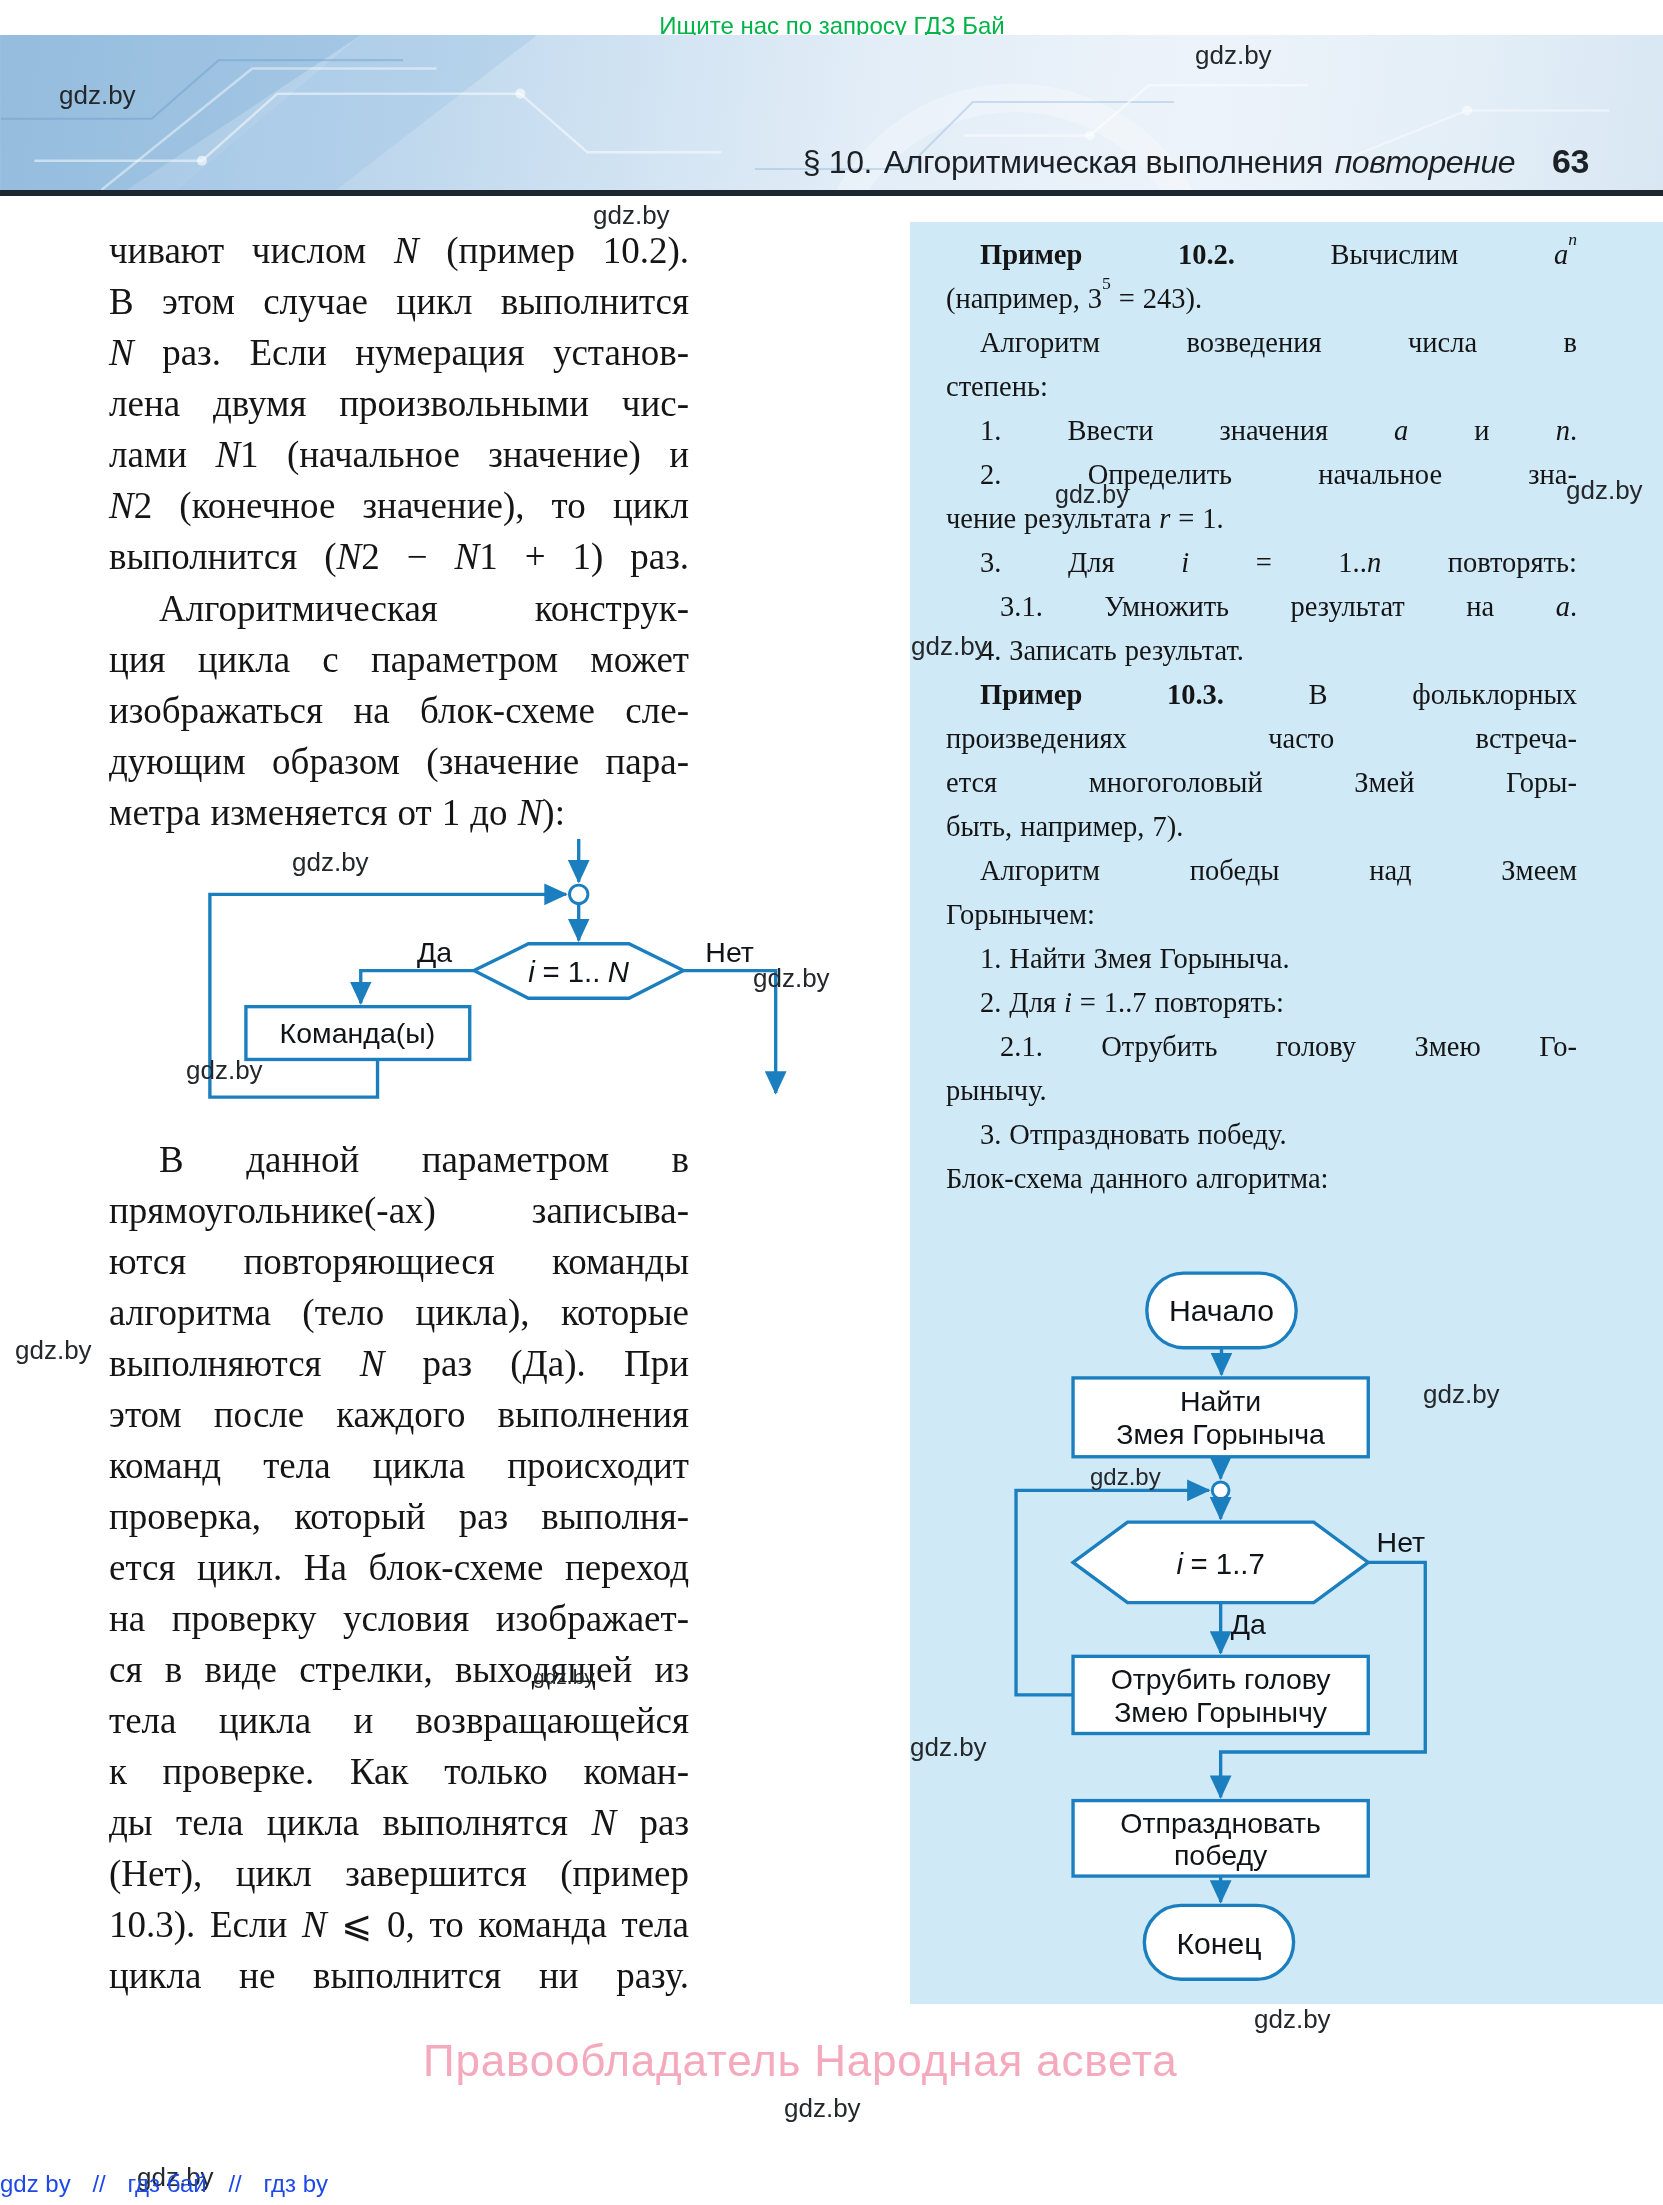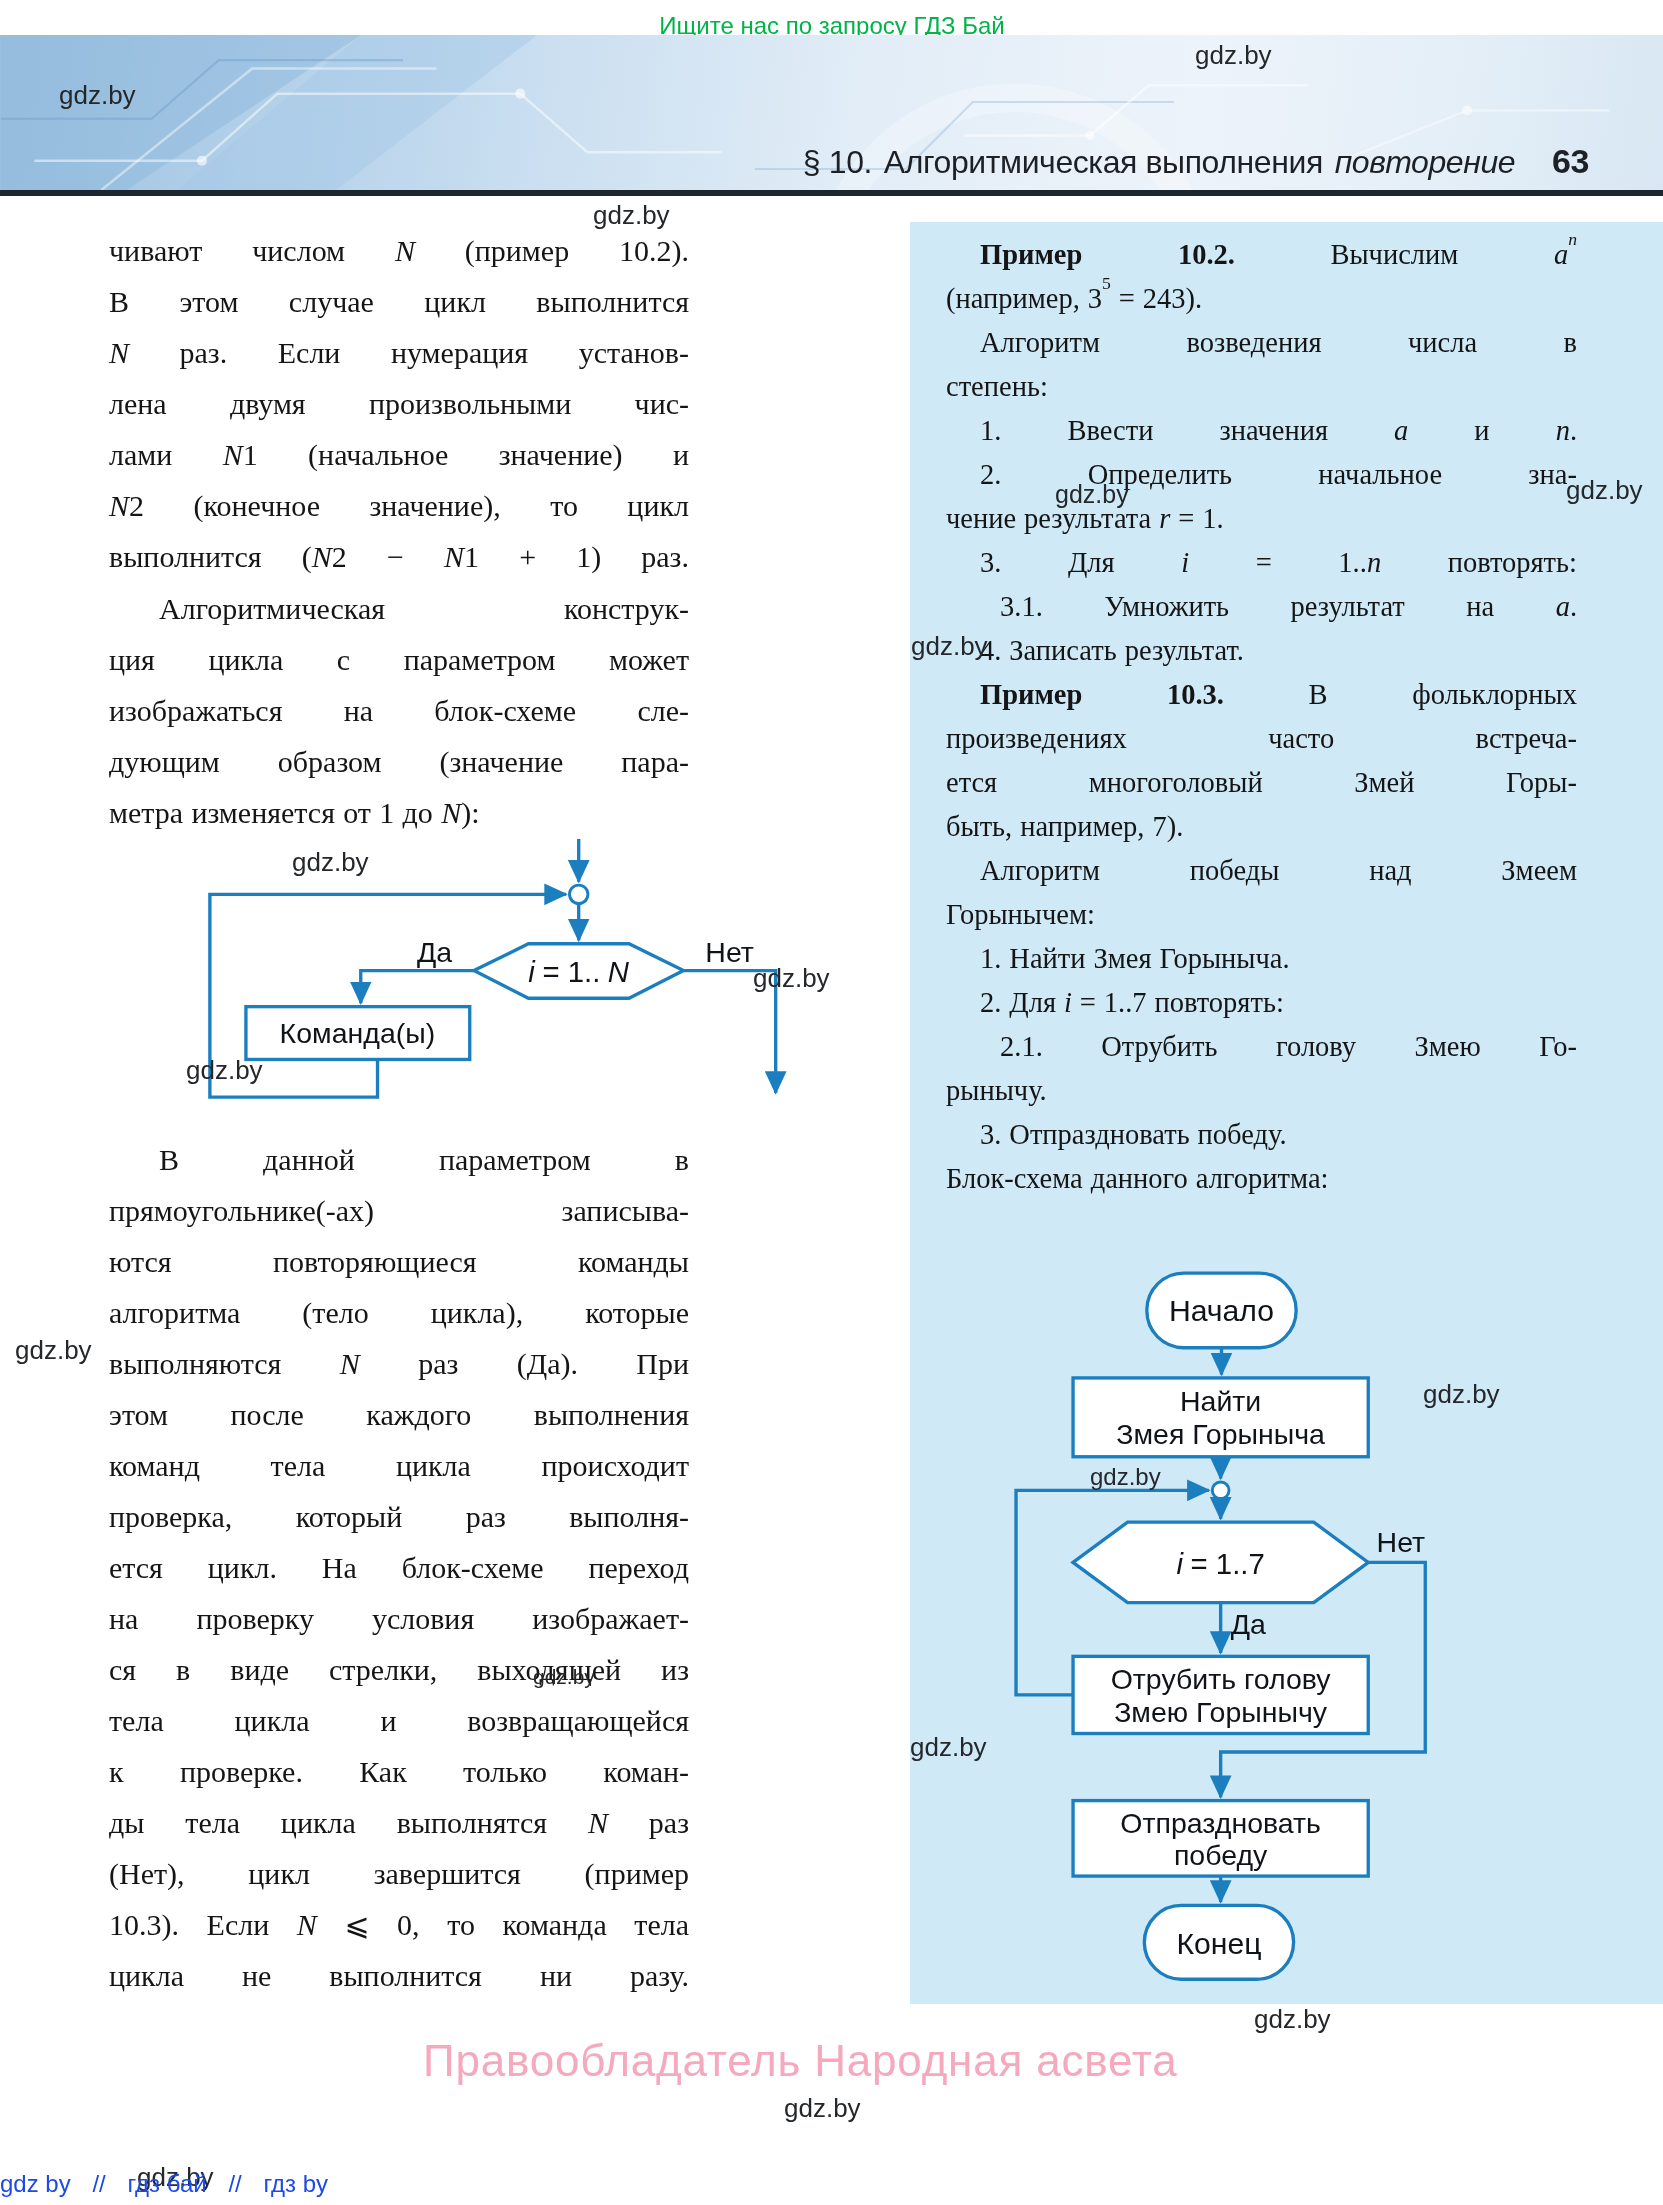--- a/index.html
+++ b/index.html
@@ -29,21 +29,21 @@
   #rule{position:absolute;left:0;top:190px;width:1664px;height:5.9px;background:var(--rule,#1b2630);}
   
   #panel{position:absolute;left:910px;top:222px;width:754px;height:1782px;background:var(--panel,#cfe9f7);}
   
   .lines{position:absolute;}
   .tl{text-align:justify;text-align-last:justify;word-spacing:0.8px;}
   .tl.nl{text-align-last:left;}
   .tl i{font-style:italic;}
   .tl b{font-weight:bold;}
   .tl sup{font-size:62%;position:relative;top:-0.5em;line-height:0;}
-  #para1,#para2,#para3{left:109px;width:580px;font-size:30px;line-height:51px;}
+  #para1,#para2,#para3{left:109px;width:580px;font-size:37px;line-height:51px;}
   #para1{top:225px;}
   #para2{top:583px;}
   #para3{top:1134px;}
   #rpara{left:946px;top:233px;width:631px;font-size:28.5px;line-height:44px;}
   
   svg.flow{position:absolute;overflow:visible;}
   .fl-line{fill:none;stroke:var(--flowchart,#1b7fbf);stroke-width:4px;}
   .fl-shape{fill:#ffffff;stroke:var(--flowchart,#1b7fbf);stroke-width:4px;}
   .fl-dot{fill:#ffffff;stroke:var(--flowchart,#1b7fbf);stroke-width:3.5px;}
   .arrfill{fill:var(--flowchart,#1b7fbf);}

